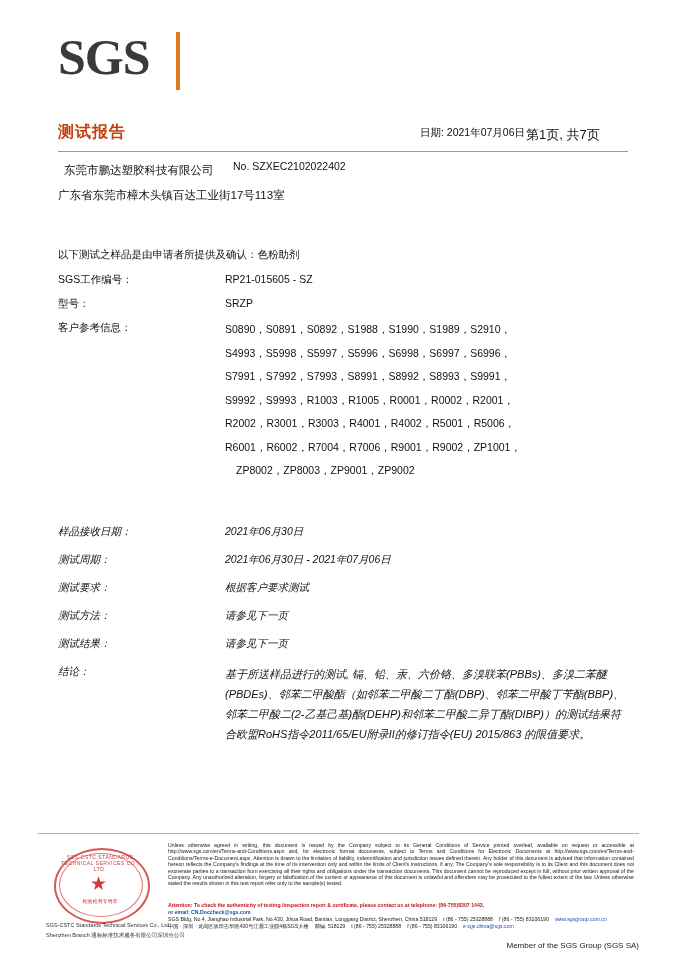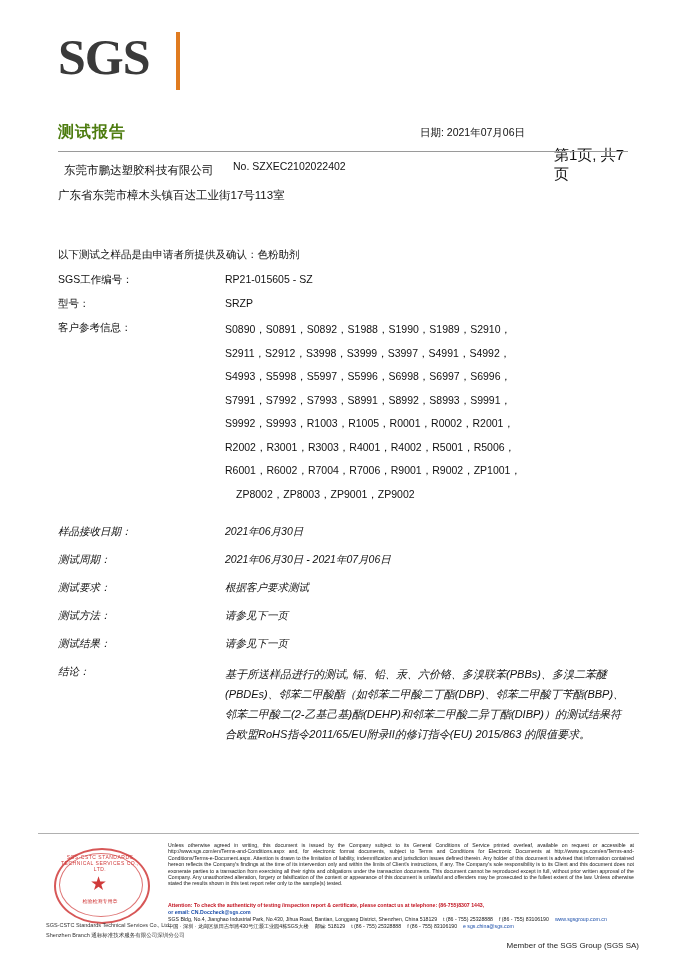--- a/index.html
+++ b/index.html
@@ -55,45 +55,44 @@
     width: 570px;
     height: 24px;
   }
   .doc-title {
     position: absolute;
     left: 0;
     top: 0;
     font-size: 16px;
     font-weight: bold;
     letter-spacing: 1px;
-    color: #4d7c0f;
+    color: #c2410c;
   }
   .doc-no {
     position: absolute;
     left: 175px;
     top: 4px;
     font-size: 10.5px;
     color: #111;
     margin-top: 34px;
   }
   .doc-date {
     position: absolute;
     left: 362px;
     top: 4px;
     font-size: 10.5px;
     color: #111;
     text-align: right;
   }
   .doc-page {
     position: absolute;
-    left: 496px;
+    left: 468px;
     top: 4px;
-    font-size: 15px;
-    color: #111;
-    margin-top: 20px;
+    font-size: 13px;
+    color: #111;
   }
   .rule {
     position: absolute;
     left: 58px;
     top: 151px;
     width: 570px;
     height: 1px;
     background: #9a9a9a;
   }
 
@@ -338,21 +337,20 @@
       <div class="field-value">SRZP</div>
     </div>
     <div class="field-row">
       <div class="field-label">客户参考信息：</div>
       <div class="field-value"></div>
     </div>
   </div>
 
   <div class="refs">
     <div class="ref-line">S0890，S0891，S0892，S1988，S1990，S1989，S2910，</div>
-    <div class="ref-line">S2911，S2912，S3998，S3999，S3997，S4991，S4992，</div>
     <div class="ref-line">S4993，S5998，S5997，S5996，S6998，S6997，S6996，</div>
     <div class="ref-line">S7991，S7992，S7993，S8991，S8992，S8993，S9991，</div>
     <div class="ref-line">S9992，S9993，R1003，R1005，R0001，R0002，R2001，</div>
     <div class="ref-line">R2002，R3001，R3003，R4001，R4002，R5001，R5006，</div>
     <div class="ref-line">R6001，R6002，R7004，R7006，R9001，R9002，ZP1001，</div>
     <div class="ref-line indent">ZP8002，ZP8003，ZP9001，ZP9002</div>
   </div>
 
   <div class="fields2">
     <div class="field-row2">

